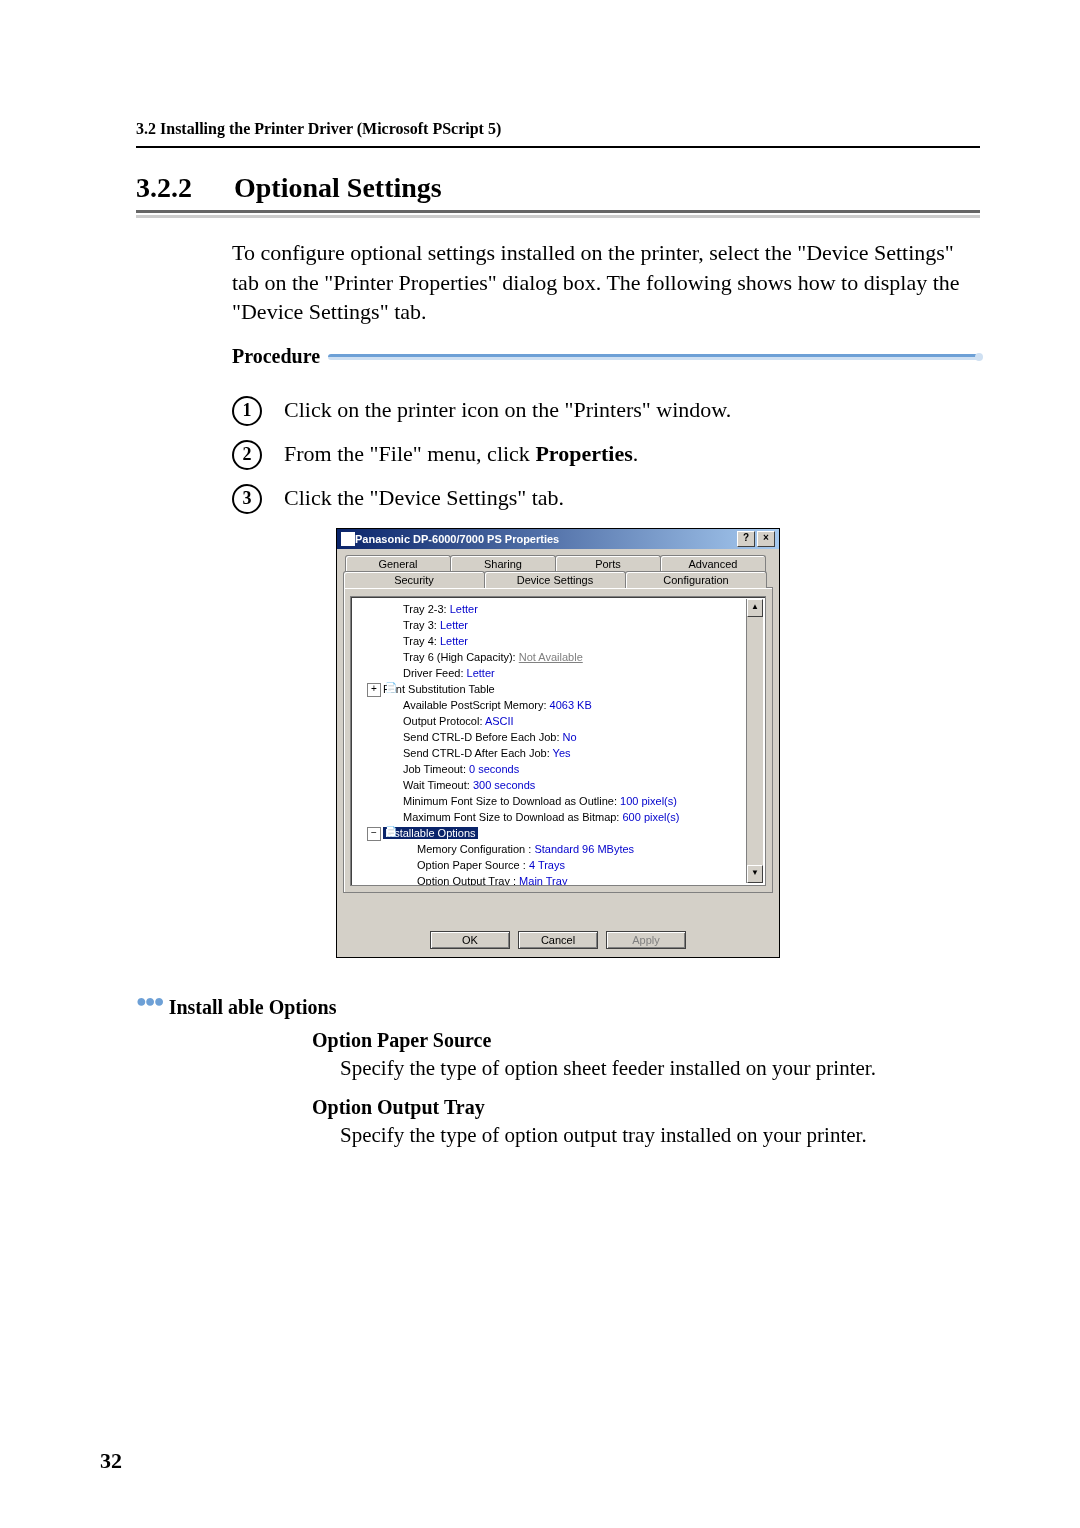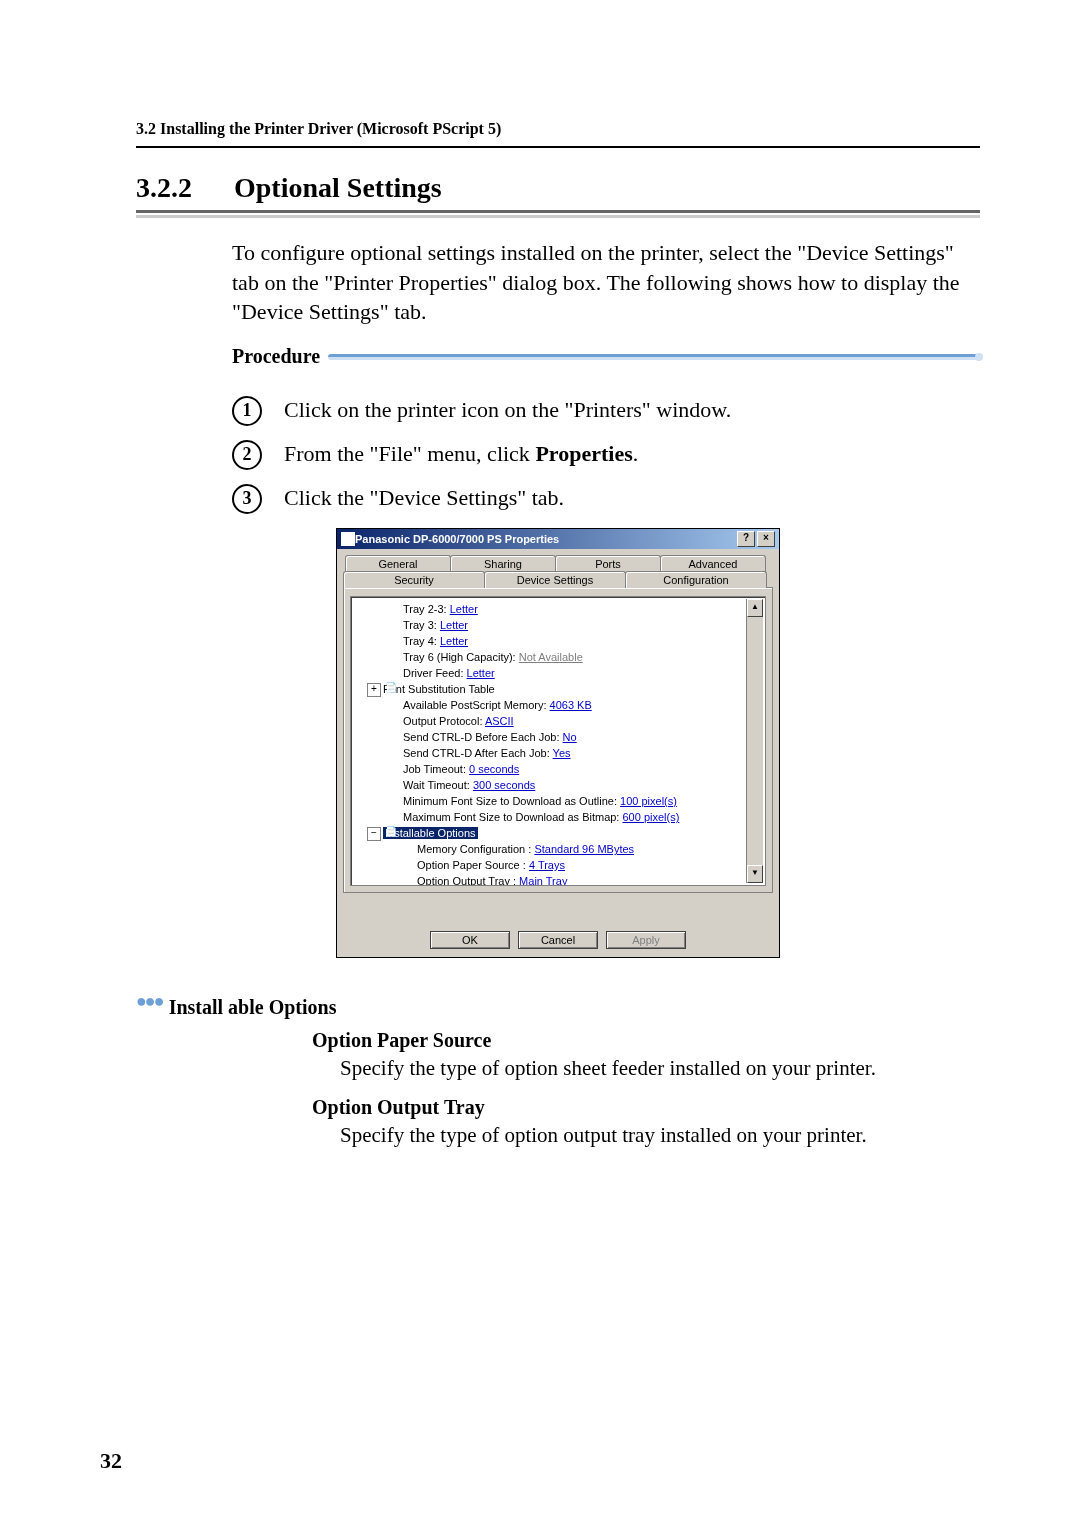--- a/index.html
+++ b/index.html
@@ -201,21 +201,21 @@
     line-height: 13px;
   }
   .tree-item {
     white-space: nowrap;
     line-height: 16px;
     padding-left: 26px;
     position: relative;
   }
   .tree-item.lvl1 { padding-left: 46px; }
   .tree-item.lvl1b { padding-left: 60px; }
-  .tree-item .link { color: #0000cc; text-decoration: underline; }
+  .tree-item .link { color: #0000cc; }
   .tree-item .gray { color: #808080; text-decoration: underline; }
   .tree-item .label { color: #000; }
   .tree-item.sel .chip {
     background: #0a246a;
     color: #fff;
     padding: 0 2px;
   }
   .tree-icon {
     position: absolute; left: 10px; top: 2px;
     width: 12px; height: 12px;

